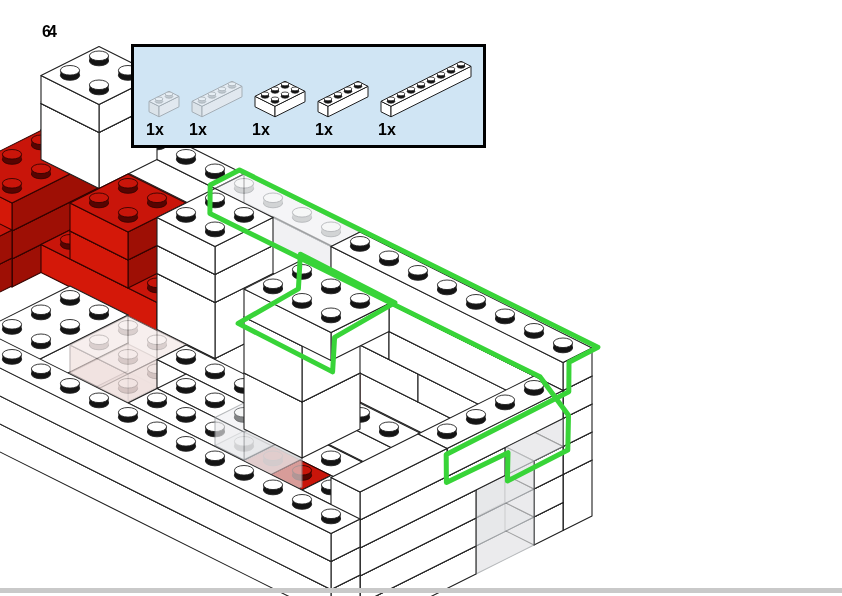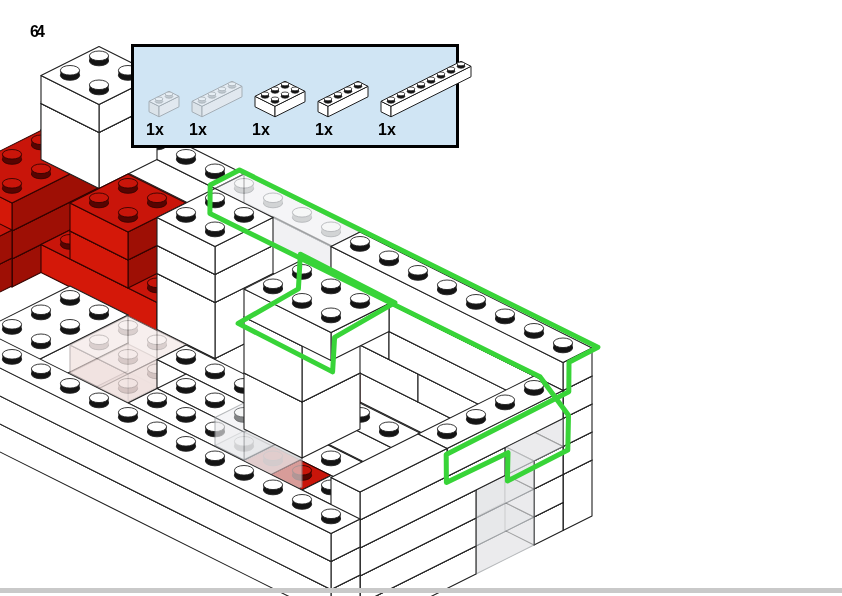--- a/index.html
+++ b/index.html
@@ -1,21 +1,21 @@
 <!DOCTYPE html>
 <html><head>
 <meta charset="utf-8">
 <style>
   html,body{margin:0;padding:0;background:#ffffff;}
   .page{position:relative;width:842px;height:596px;background:#ffffff;overflow:hidden;
         font-family:"Liberation Sans",sans-serif;}
   #scene{position:absolute;left:0;top:0;z-index:1;}
-  .step-number{position:absolute;left:30px;top:24px;z-index:5;
+  .step-number{position:absolute;left:42px;top:24px;z-index:5;
 ieee        font-size:76px;font-weight:bold;letter-spacing:-3px;line-height:1;color:#000;}
-  .parts-box{position:absolute;left:131px;top:44px;width:328px;height:104px;z-index:4;
+  .parts-box{position:absolute;left:131px;top:44px;width:355px;height:104px;z-index:4;
         box-sizing:border-box;border:3px solid #000;background:#d0e5f4;
         display:flex;align-items:flex-end;gap:7px;padding:4px 10px 7px 12px;}
   .part{display:flex;flex-direction:column;align-items:flex-start;}
   .part-label{font-size:16px;font-weight:600;color:#000;margin-top:3px;line-height:1;}
   .footer-bar{position:absolute;left:0;right:0;bottom:3px;height:5px;background:#c9c9c9;z-index:2;}
 </style>
 </head>
 <body>
 
 <div class="page">

